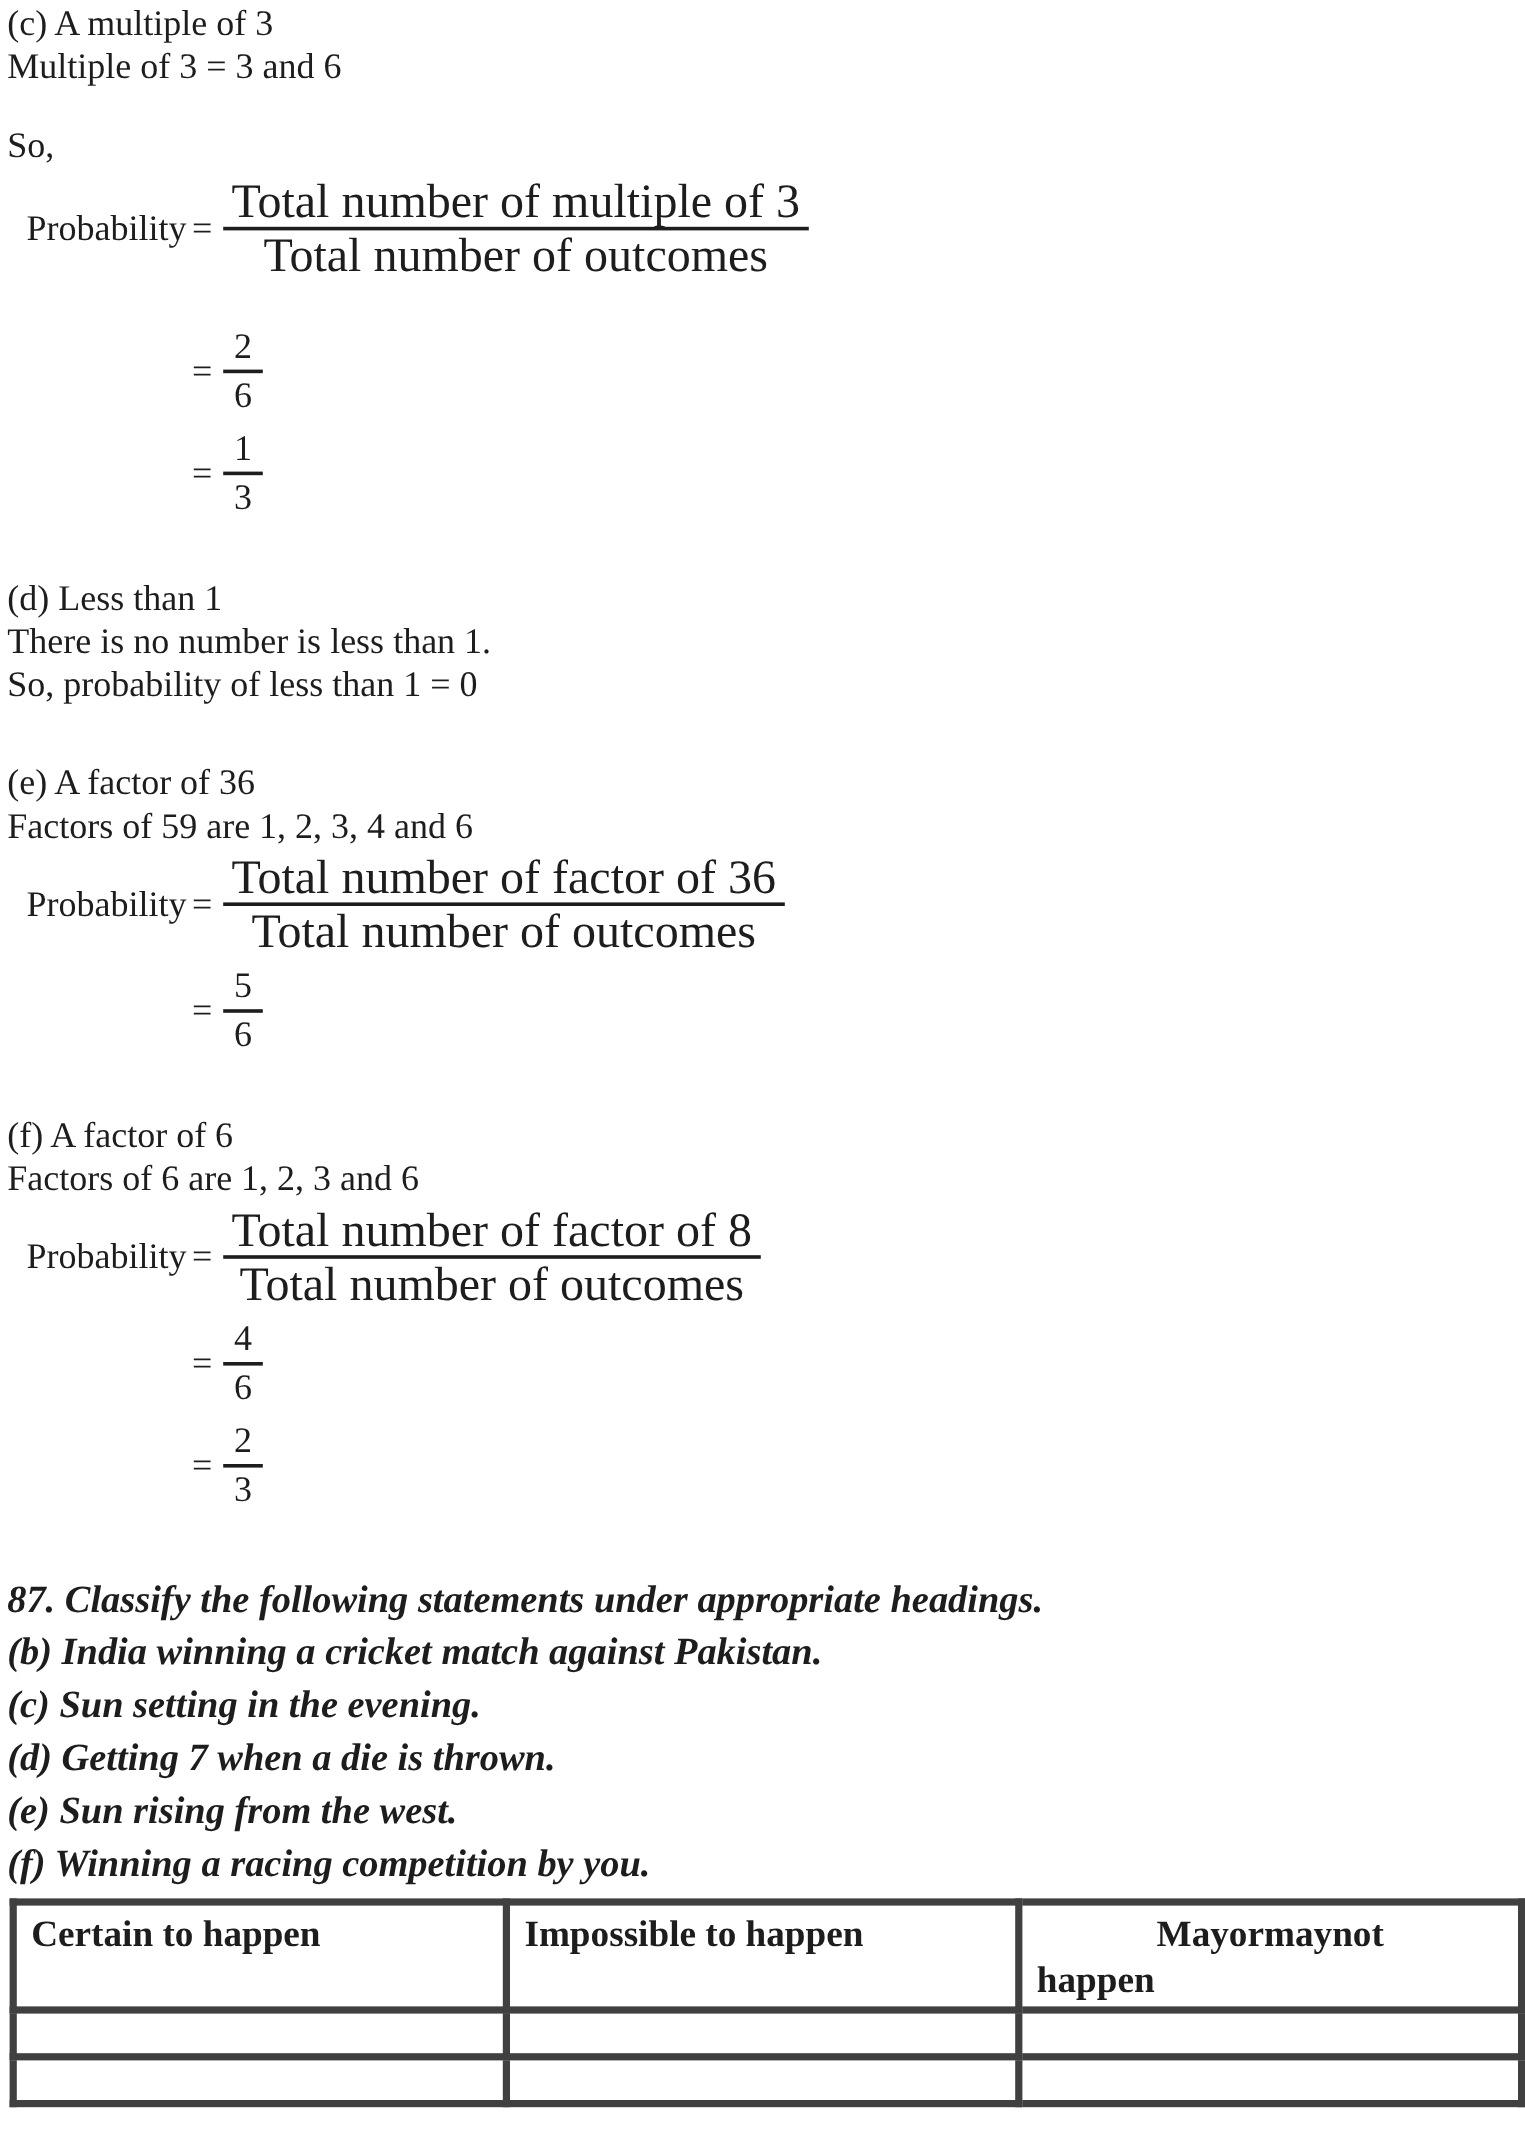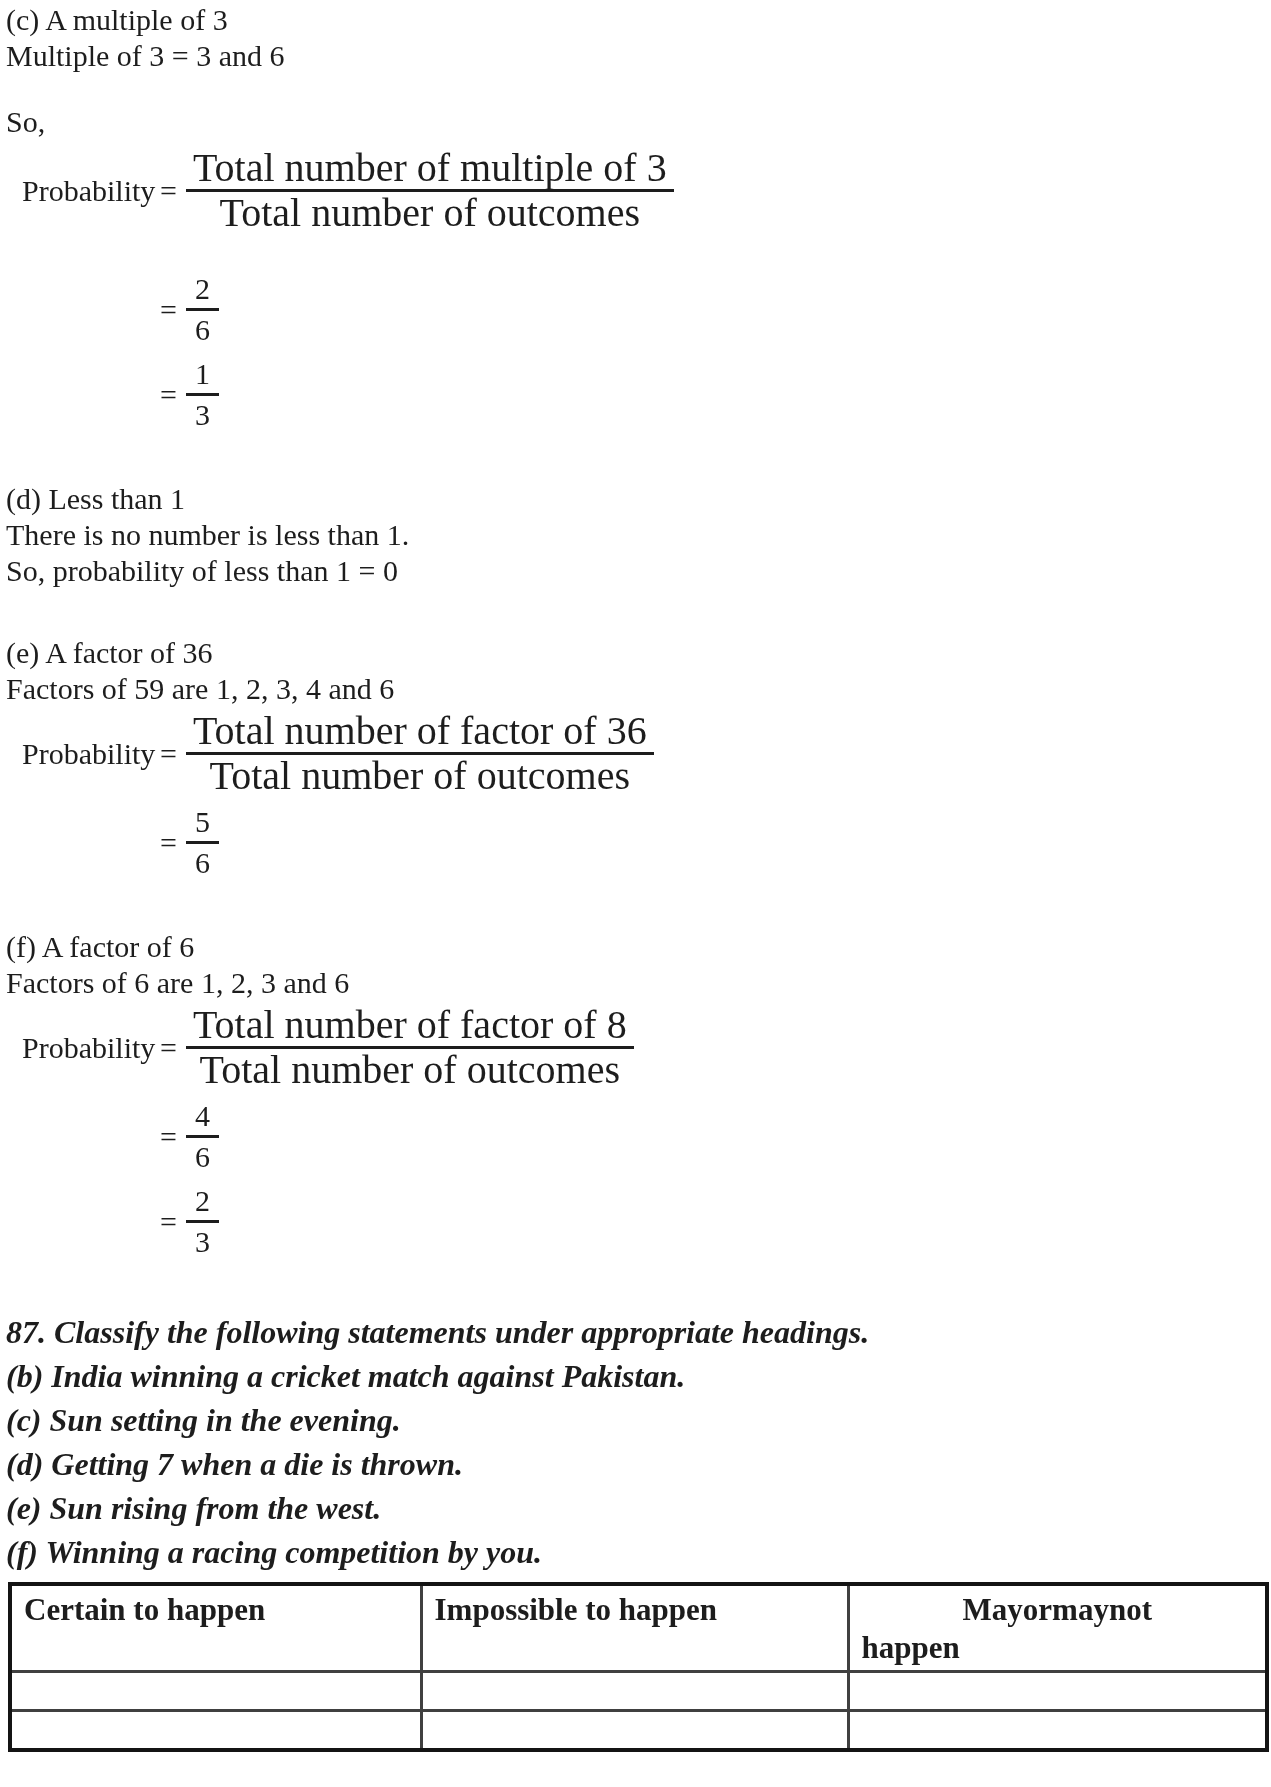--- a/index.html
+++ b/index.html
@@ -34,21 +34,21 @@
   .m-q87  { margin-top:52px; }
 
   
   .bold-line { font-size:32px; line-height:44px; font-weight:bold; white-space:nowrap;font-style:italic; }
 
   
   table.classify { border-collapse:collapse; table-layout:fixed; width:1257px; margin-left:2px; margin-top:8px; border:4px solid #141414; }
   .classify col:nth-child(1){ width:411px; }
   .classify col:nth-child(2){ width:427px; }
   .classify col:nth-child(3){ width:419px; }
-  .classify th, .classify td { border:3px solid #404040; }
+  .classify th, .classify td { border:6px solid #404040; }
   .classify th {
     font-size:31px; font-weight:bold; text-align:left; vertical-align:top;
     padding:5px 12px 3px 12px; height:84px; line-height:38px;
   }
   .classify tr.empty td { height:39px; }
   .justify-line { display:flex; justify-content:center; }
 </style>
 </head>
 <body>
 

